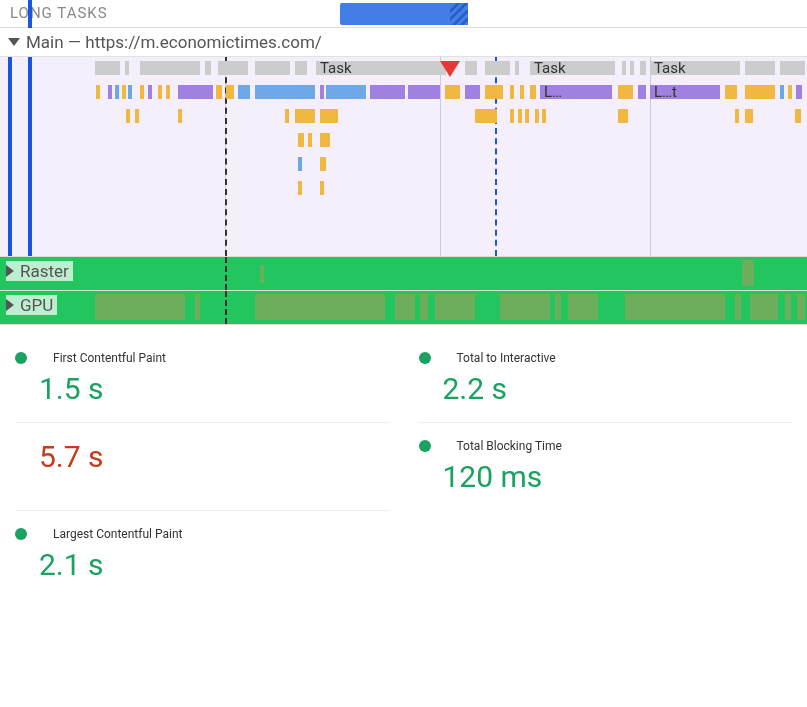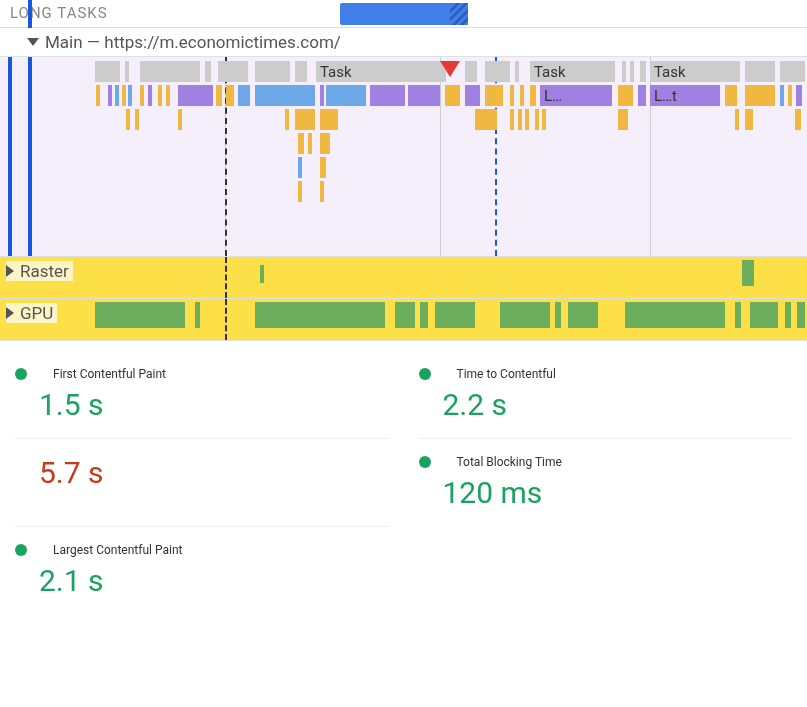--- a/index.html
+++ b/index.html
@@ -1,35 +1,35 @@
 <!DOCTYPE html>
 <html><head>
 <meta charset="utf-8">
 <style>
 * { box-sizing: border-box; margin: 0; padding: 0; }
 body { font-family: -apple-system, BlinkMacSystemFont, "Segoe UI", Roboto, Helvetica, Arial, sans-serif; width: 807px; background: #fff; color: #333; font-size: 14px; }
-.section-header { display: flex; align-items: center; padding: 4px 27px; font-size: 17px; color: #555; gap: 6px; border-bottom: 1px solid #e0e0e0; background: #fff; }
+.section-header { display: flex; align-items: center; padding: 4px 8px; font-size: 17px; color: #555; gap: 6px; border-bottom: 1px solid #e0e0e0; background: #fff; }
 .long-tasks-row { position: relative; height: 28px; border-bottom: 1px solid #ddd; }
 .long-tasks-label { position: absolute; left: 10px; top: 4px; color: #888; letter-spacing: 1px; font-size: 15px; text-align: center; }
 .long-task-bar { position: absolute; top: 3px; height: 22px; background: #417ee8; border-radius: 2px; }
 .long-task-bar::after { content: ""; position: absolute; right: 0; top: 0; bottom: 0; width: 18px; background: repeating-linear-gradient(-45deg, #417ee8, #417ee8 3px, #2a5fc4 3px, #2a5fc4 6px); }
 .triangle-down { display: inline-block; width: 0; height: 0; border-left: 6px solid transparent; border-right: 6px solid transparent; border-top: 8px solid #555; }
 .triangle-right { display: inline-block; width: 0; height: 0; border-top: 6px solid transparent; border-bottom: 6px solid transparent; border-left: 8px solid #555; }
 .main-track { position: relative; height: 200px; background: #f5eefb; border-bottom: 1px solid #ddd; overflow: hidden; }
-.flame-row { position: absolute; left: 0; right: 0; height: 21px; }
+.flame-row { position: absolute; left: 0; right: 0; height: 14px; }
 .flame-segment { position: absolute; top: 0; height: 100%; display: flex; align-items: center; padding-left: 4px; font-size: 15px; color: #333; overflow: hidden; white-space: nowrap; }
 .seg-gray { background: #ccc; }
 .seg-purple { background: #a080e0; }
 .seg-yellow { background: #f0b840; }
 .seg-blue { background: #6da8e8; }
 .red-marker { position: absolute; width: 0; height: 0; border-left: 10px solid transparent; border-right: 10px solid transparent; border-top: 16px solid #e53935; }
 .dash-vline { position: absolute; top: 0; bottom: 0; width: 0; border-left: 2px dashed #333; }
 .thin-gray-vline { position: absolute; top: 0; bottom: 0; width: 1px; background: rgba(0,0,0,0.15); }
 .blue-dash-vline { position: absolute; top: 0; bottom: 0; width: 0; border-left: 2px dashed #1a57e0; }
-.raster-track, .gpu-track { position: relative; height: 42px; border-bottom: 1px solid #ddd; background: #fde047; padding-left: 32px; }
+.raster-track, .gpu-track { position: relative; height: 34px; border-bottom: 1px solid #ddd; background: #22c55e; padding-left: 32px; }
 .track-label { position: absolute; left: 6px; top: 4px; display: flex; align-items: center; gap: 6px; font-size: 17px; color: #555; z-index: 2; background: rgba(255,255,255,0.7); padding-right: 4px; }
 .green-bar { position: absolute; top: 3px; height: 26px; background: #6cae5c; }
 .metrics { display: grid; grid-template-columns: 1fr 1fr; gap: 0 30px; padding: 10px 15px 20px 15px; }
 .metric { padding: 16px 0; border-top: 1px solid #eee; }
 .metric:first-child, .metric:nth-child(2) { border-top: none; }
 .metric-head { display: flex; align-items: center; gap: 26px; font-size: 12px; color: #333; margin-bottom: 6px; }
 .dot-green { width: 12px; height: 12px; border-radius: 50%; background: #1aa260; }
 .dot-orange { width: 12px; height: 12px; background: #f0a132; }
 .metric-value { font-size: 30px; padding-left: 24px; }
 .val-green { color: #1aa260; }
@@ -200,21 +200,21 @@
   <div class="metric">
     <div class="metric-head">
       <span class="dot-green"></span>
       <span>First Contentful Paint</span>
     </div>
     <div class="metric-value val-green">1.5 s</div>
   </div>
   <div class="metric">
     <div class="metric-head">
       <span class="dot-green"></span>
-      <span>Time to Contentful</span>
+      <span>Total to Interactive</span>
     </div>
     <div class="metric-value val-green">2.2 s</div>
   </div>
   <div class="metric">
     <div class="metric-value val-red">5.7 s</div>
   </div>
   <div class="metric">
     <div class="metric-head">
       <span class="dot-green"></span>
       <span>Total Blocking Time</span>

